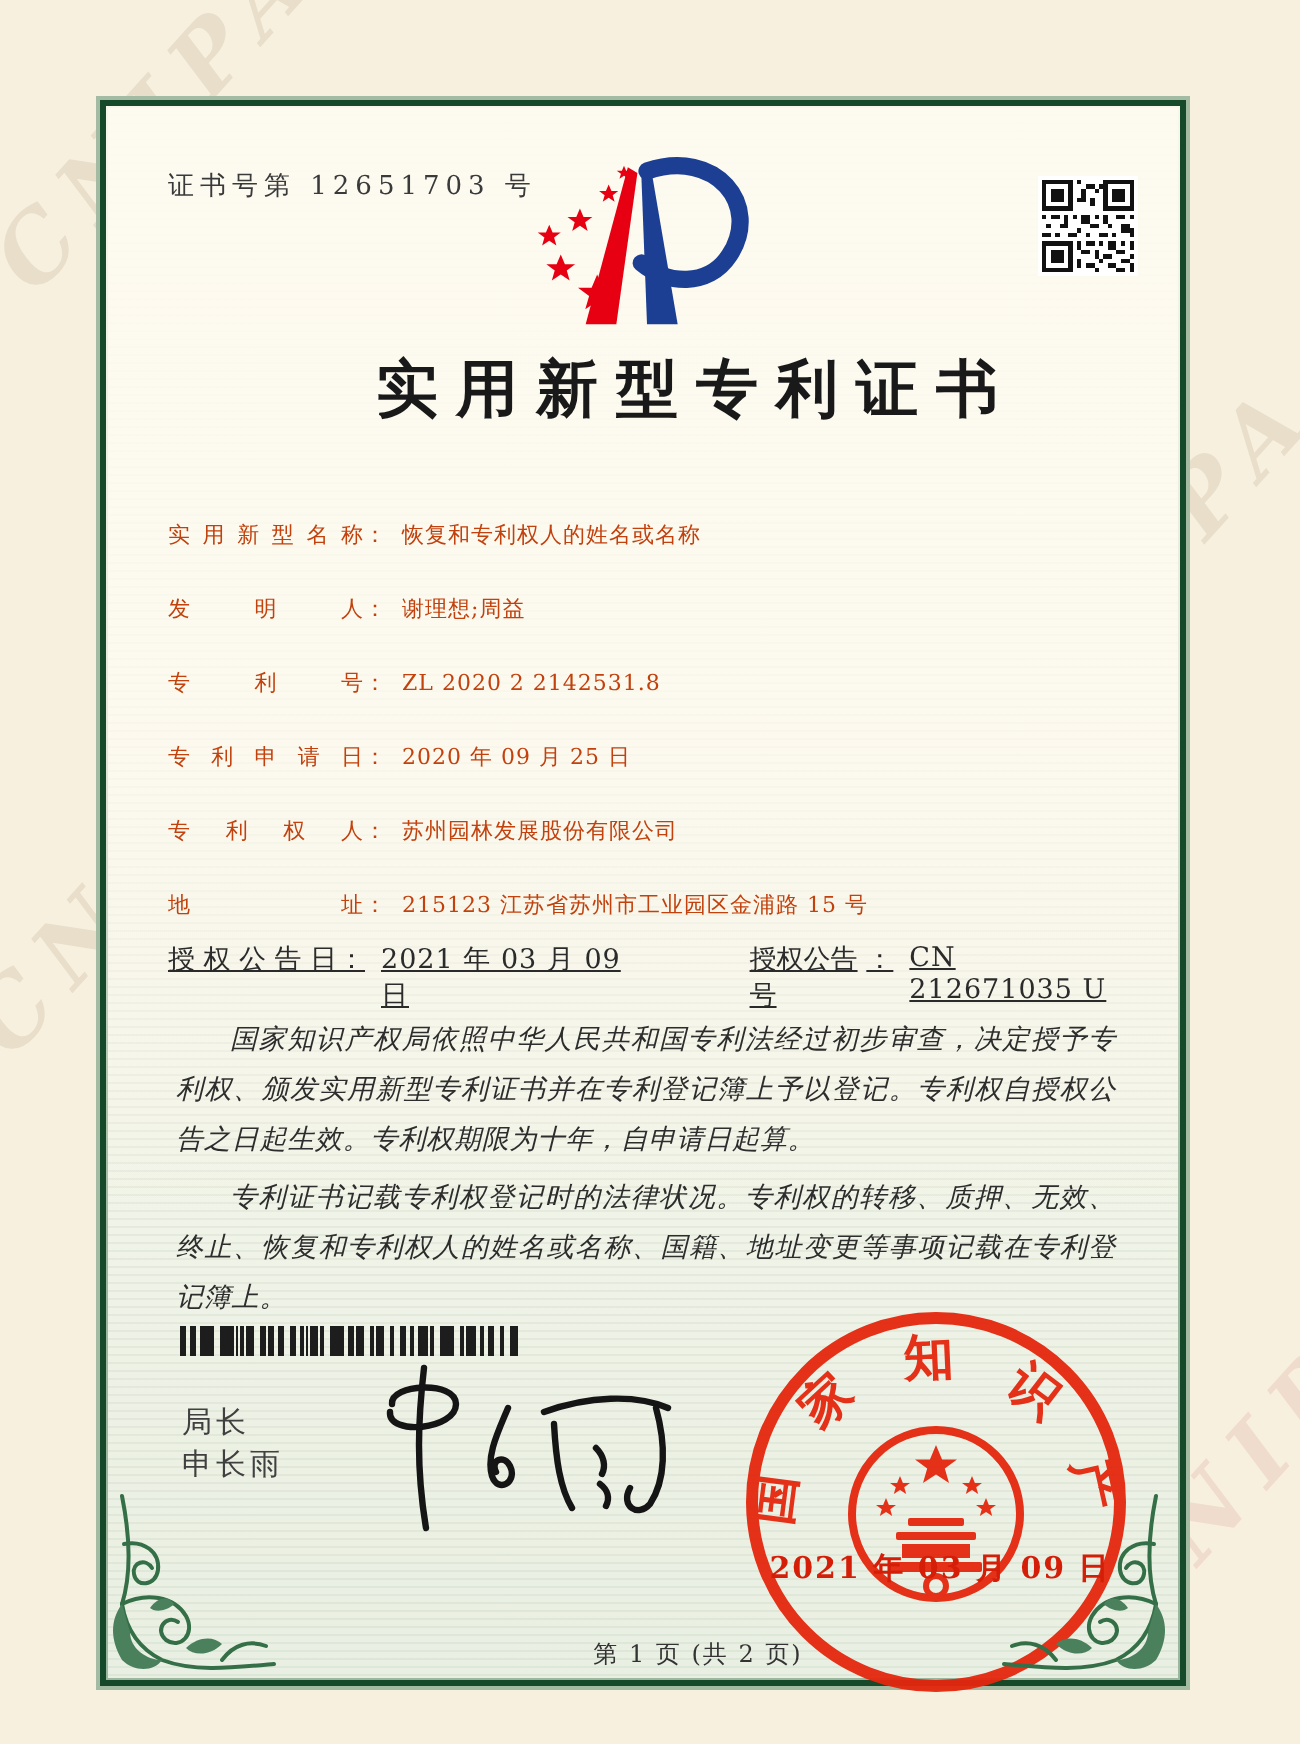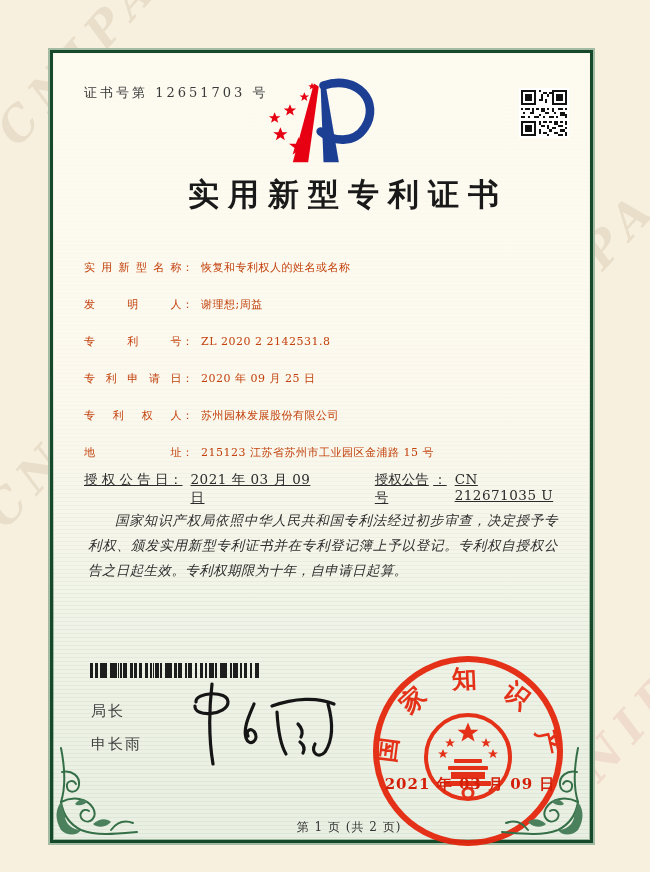--- a/index.html
+++ b/index.html
@@ -55,21 +55,21 @@
   .paras p{margin:4px;text-indent:2em;}
   .barcode{
     position:absolute;left:90px;top:663px;width:170px;height:15px;
     background:
       repeating-linear-gradient(90deg,#1d1d1d 0 2px,rgba(0,0,0,0) 2px 5px),
       repeating-linear-gradient(90deg,#1d1d1d 0 1px,rgba(0,0,0,0) 1px 7px),
       repeating-linear-gradient(90deg,#1d1d1d 0 3px,rgba(0,0,0,0) 3px 11px);
   }
   .director{position:absolute;left:91px;top:702px;font-family:"DejaVu Sans","Liberation Sans",sans-serif;
     font-size:15px;font-weight:400;color:#404040;letter-spacing:2px;}
-  .director .name{margin-top:14px;}
+  .director .name{margin-top:2px;}
   .signature{position:absolute;left:182px;top:678px;}
   .seal{position:absolute;left:370px;top:653px;opacity:.95;}
   .seal-date{
     position:absolute;left:372px;top:775px;width:196px;text-align:center;
     font-size:15px;font-weight:700;color:#d41e08;letter-spacing:1px;
   }
   .footer-page{
     position:absolute;left:0;top:819px;width:100%;text-align:center;
     font-size:12px;color:#333;letter-spacing:1px;margin-left:24px;
   }
@@ -222,20 +222,21 @@
       </div>
       <div class="grant-pair second">
         <span>授权公告号</span>
           <span class="fcolon">：</span>
         <span class="fvalue">CN 212671035 U</span>
       </div>
     </div>
 
     <div class="paras">
       <p>国家知识产权局依照中华人民共和国专利法经过初步审查，决定授予专利权、颁发实用新型专利证书并在专利登记簿上予以登记。专利权自授权公告之日起生效。专利权期限为十年，自申请日起算。</p>
+      <p>专利证书记载专利权登记时的法律状况。专利权的转移、质押、无效、终止、恢复和专利权人的姓名或名称、国籍、地址变更等事项记载在专利登记簿上。</p>
     </div>
 
     <div class="barcode"></div>
 
     <div class="director">
       <div>局长</div>
       <div class="name">申长雨</div>
     </div>
 
     <svg class="signature" width="170" height="95" viewBox="0 0 170 95">

